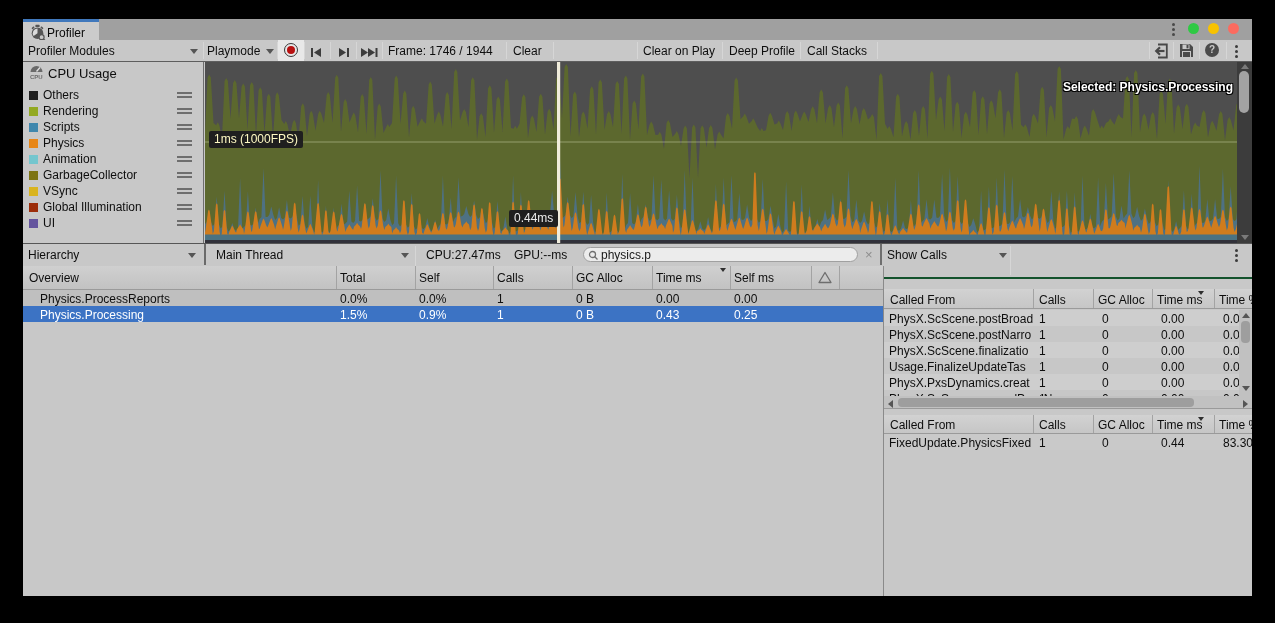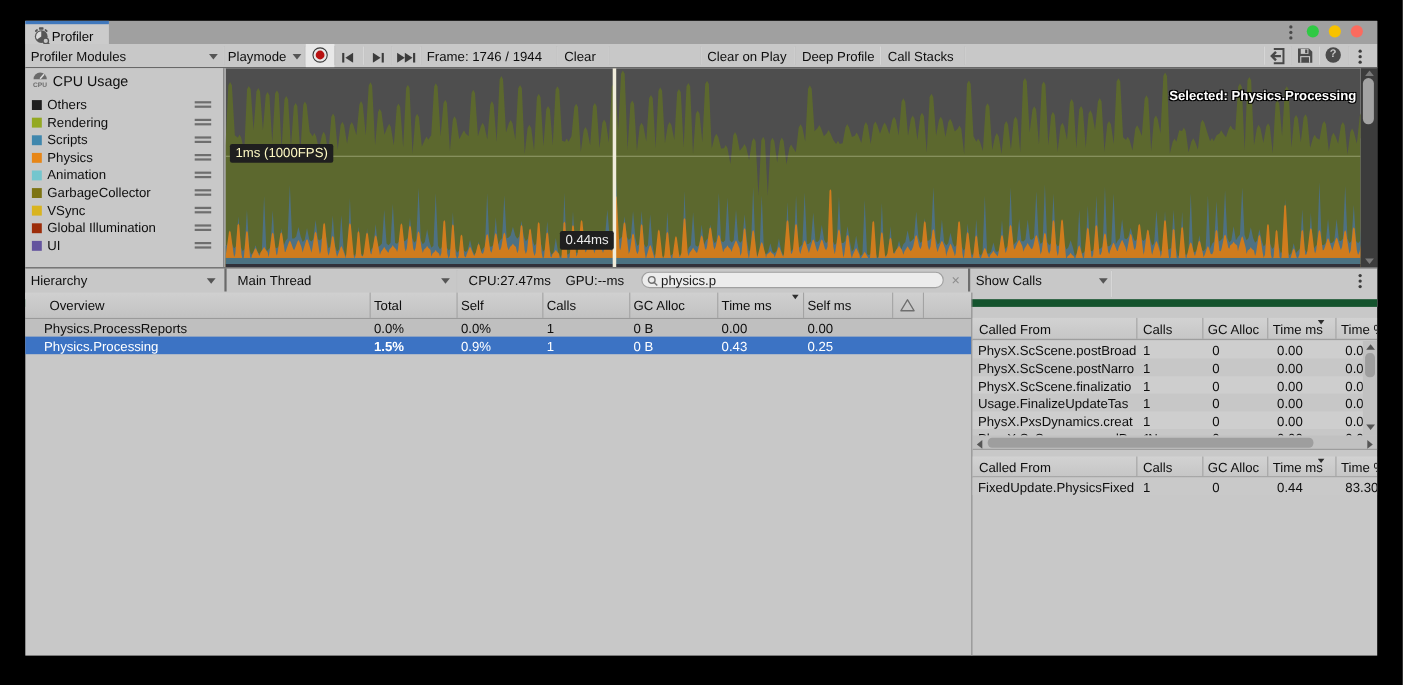--- a/index.html
+++ b/index.html
@@ -160,21 +160,21 @@
       <div class="lbl" style="right:4px;top:18px;color:#fff;font-weight:bold;text-shadow:1px 1px 0 #000, -1px -1px 0 #000,1px -1px 0 #000,-1px 1px 0 #000;margin-left:19px;">Selected: Physics.Processing</div>
     </div>
 
     <div class="abs" style="left:1214px;top:0;width:15px;height:181px;background:#3c3c3c;">
       <div class="abs" style="left:4px;top:2px;width:0;height:0;border-left:4px solid transparent;border-right:4px solid transparent;border-bottom:5px solid #7a7a7a;"></div>
       <div class="abs" style="left:2px;top:9px;width:10px;height:42px;background:#a3a3a3;border-radius:5px;"></div>
       <div class="abs" style="left:4px;top:173px;width:0;height:0;border-left:4px solid transparent;border-right:4px solid transparent;border-top:5px solid #7a7a7a;"></div>
     </div>
   </div>
 
-  <div class="abs" style="left:0;top:224px;width:1229px;height:36px;background:#c8c8c8;border-top:1px solid #565656;border-bottom:7px solid #14532d;">
+  <div class="abs" style="left:0;top:224px;width:1229px;height:36px;background:#c8c8c8;border-top:1px solid #565656;border-bottom:2px solid #14532d;">
     <div class="lbl" style="left:5px;top:4px;">Hierarchy</div>
     <div class="ddarrow" style="left:165px;top:9px;"></div>
     <div class="abs" style="left:181px;top:0;width:2px;height:21px;background:#6a6a6a;"></div>
     <div class="lbl" style="left:193px;top:4px;">Main Thread</div>
     <div class="ddarrow" style="left:378px;top:9px;"></div>
     <div class="tsep" style="left:392px;"></div>
     <div class="lbl" style="left:403px;top:4px;">CPU:27.47ms&nbsp;&nbsp;&nbsp;&nbsp;GPU:--ms</div>
     <div class="abs" style="left:560px;top:3px;width:275px;height:15px;background:#ececec;border:1px solid #a0a0a0;border-radius:8px;text-align:right;">
       <svg class="abs" style="left:4px;top:2px;" width="11" height="11" viewBox="0 0 11 11">
           <circle cx="4.5" cy="4.5" r="3" fill="none" stroke="#707070" stroke-width="1.3"></circle>
@@ -197,21 +197,21 @@
   <div class="abs" style="left:0;top:247px;width:860px;height:330px;" id="ltable">
     <div class="abs" style="left:0;top:0;width:860px;height:24px;background:linear-gradient(#d0d0d0,#c2c2c2);border-bottom:1px solid #9a9a9a;" id="lhead">
       <div class="hsep" style="left:313px;"></div>
         <div class="hsep" style="left:392px;"></div>
         <div class="hsep" style="left:470px;"></div>
         <div class="hsep" style="left:549px;"></div>
         <div class="hsep" style="left:629px;"></div>
         <div class="hsep" style="left:707px;"></div>
         <div class="hsep" style="left:788px;"></div>
         <div class="hsep" style="left:816px;"></div>
-      <div class="lbl" style="left:22px;top:5px;">Overview</div>
+      <div class="lbl" style="left:6px;top:5px;">Overview</div>
       <div class="lbl" style="left:317px;top:5px;">Total</div>
       <div class="lbl" style="left:396px;top:5px;">Self</div>
       <div class="lbl" style="left:474px;top:5px;">Calls</div>
       <div class="lbl" style="left:553px;top:5px;">GC Alloc</div>
       <div class="lbl" style="left:633px;top:5px;">Time ms</div>
       <div class="lbl" style="left:711px;top:5px;">Self ms</div>
       <div class="abs" style="left:697px;top:2px;width:0;height:0;border-left:3px solid transparent;border-right:3px solid transparent;border-top:4px solid #2e2e2e;"></div>
       <svg class="abs" style="left:795px;top:5px;" width="14" height="13" viewBox="0 0 14 13">
           <path d="M7 1.5 L13 11.5 H1 Z" fill="none" stroke="#6e6e6e" stroke-width="1.3" stroke-linejoin="round"></path>
         </svg>
@@ -220,21 +220,21 @@
       <div class="lbl" style="left:17px;top:2px;">Physics.ProcessReports</div>
       <div class="lbl" style="left:317px;top:2px;">0.0%</div>
       <div class="lbl" style="left:396px;top:2px;">0.0%</div>
       <div class="lbl" style="left:474px;top:2px;">1</div>
       <div class="lbl" style="left:553px;top:2px;">0 B</div>
       <div class="lbl" style="left:633px;top:2px;">0.00</div>
       <div class="lbl" style="left:711px;top:2px;">0.00</div>
     </div>
     <div class="abs" style="left:0;top:40px;width:860px;height:16px;background:#3c73c4;color:#fff;">
       <div class="lbl" style="left:17px;top:2px;">Physics.Processing</div>
-      <div class="lbl" style="left:317px;top:2px;font-weight:bold;">1.5%</div>
+      <div class="lbl" style="left:317px;top:2px;">1.5%</div>
       <div class="lbl" style="left:396px;top:2px;">0.9%</div>
       <div class="lbl" style="left:474px;top:2px;">1</div>
       <div class="lbl" style="left:553px;top:2px;">0 B</div>
       <div class="lbl" style="left:633px;top:2px;">0.43</div>
       <div class="lbl" style="left:711px;top:2px;">0.25</div>
     </div>
   </div>
 
   <div class="abs" style="left:860px;top:247px;width:1px;height:330px;background:#8a8a8a;"></div>
 

